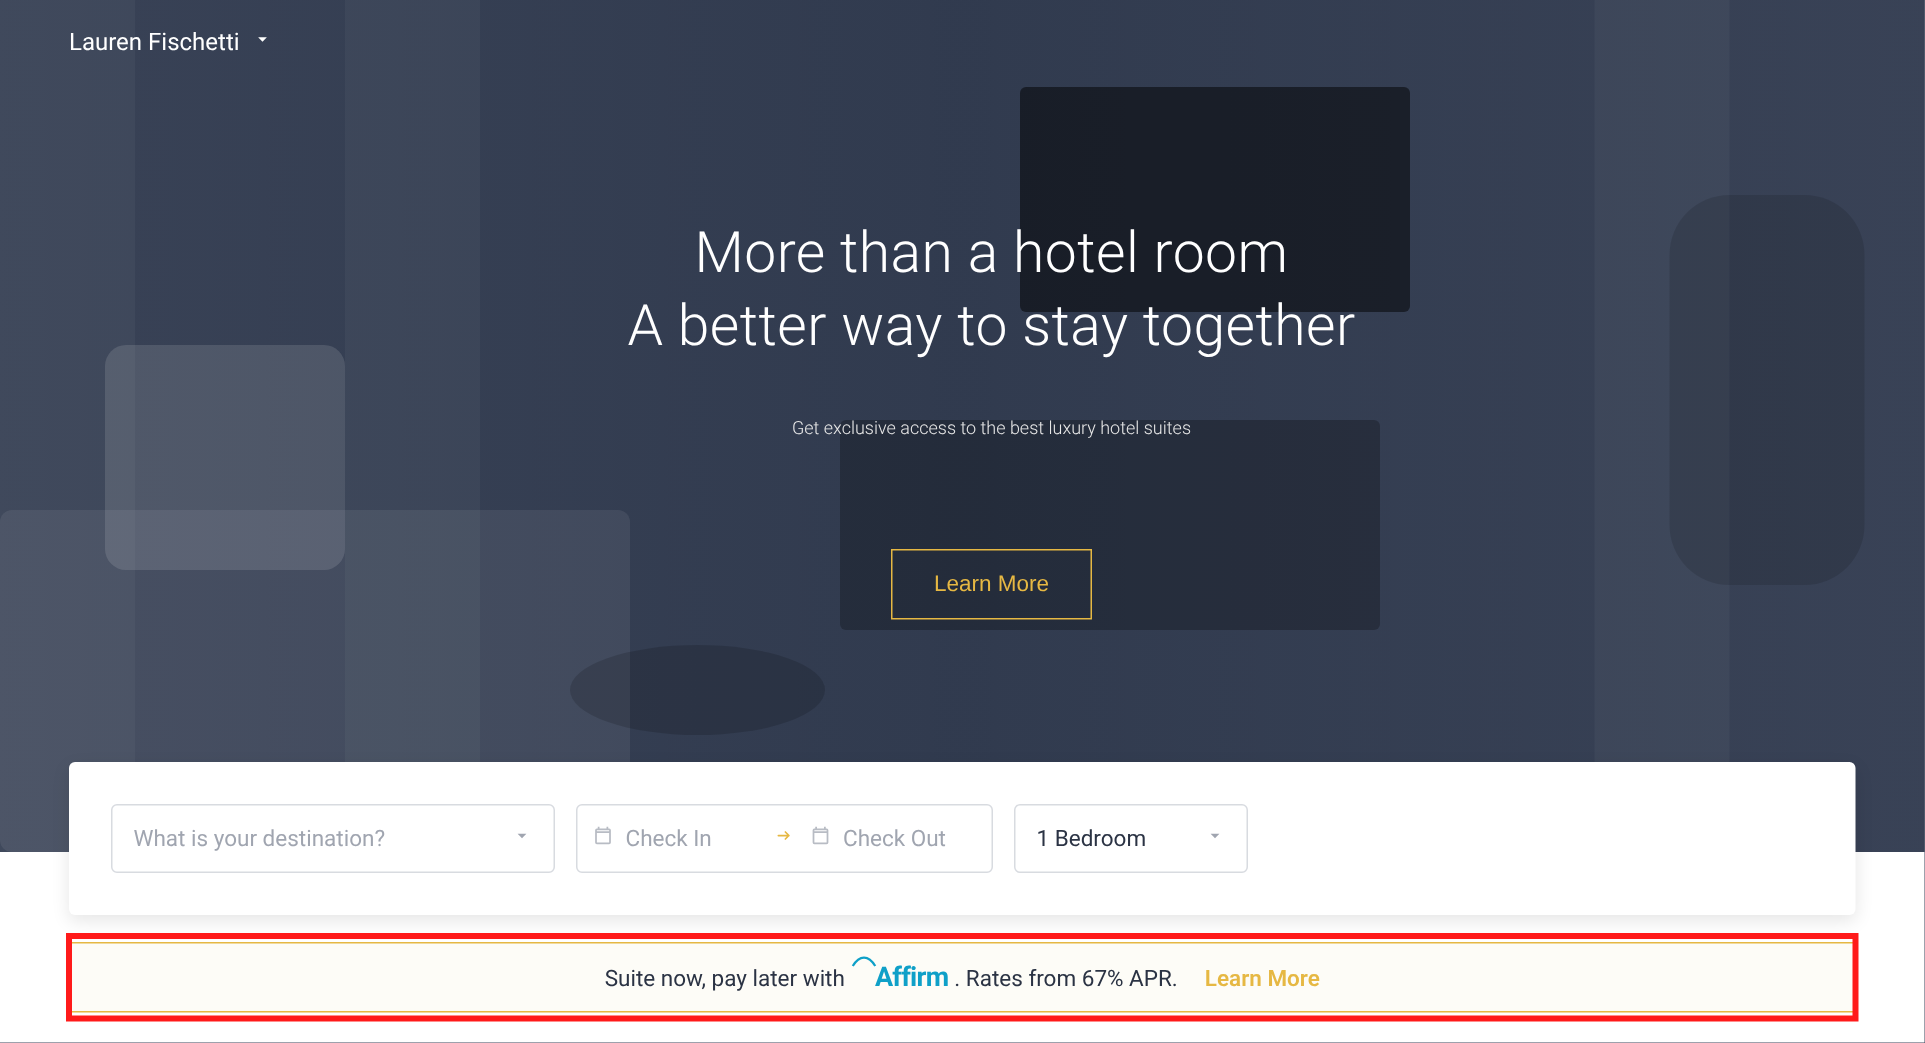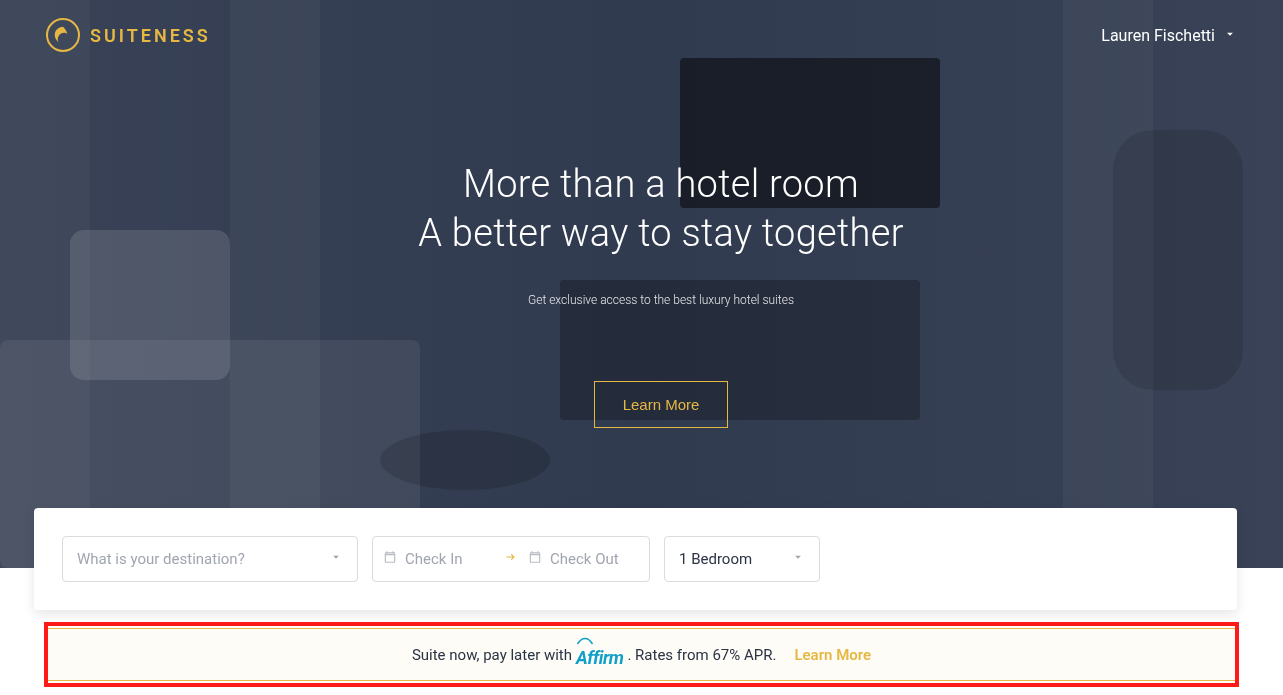--- a/index.html
+++ b/index.html
@@ -94,21 +94,21 @@
   color: #e6b843;
   padding: 14px 28px;
   font-size: 15px;
   cursor: pointer;
   background: transparent;
   font-weight: 500;
 }
 
 .search-card {
   position: absolute;
-  left: 34px;
+  left: 46px;
   right: 46px;
   bottom: -42px;
   background: #fff;
   border-radius: 4px;
   box-shadow: 0 4px 12px rgba(0,0,0,0.1);
   padding: 28px;
   display: flex;
   gap: 14px;
   align-items: stretch;
 }
@@ -165,27 +165,25 @@
   font-size: 15px;
   color: #2b3344;
   display: flex;
   justify-content: center;
   align-items: center;
   gap: 4px;
 }
 .affirm-logo {
   color: #0fa0c8;
   font-weight: 700;
-  font-style: italic;
   font-size: 18px;
   letter-spacing: -0.5px;
   position: relative;
   display: inline-flex;
   align-items: flex-start;
-  flex-direction: column;
 }
 .affirm-logo svg { width: 18px; height: 12px; margin-right: -2px; margin-top: -6px;}
 .affirm-link {
   color: #e6b843;
   font-weight: 600;
   margin-left: 14px;
   cursor: pointer;
 }
 </style>
 </head>
@@ -198,28 +196,20 @@
     <div class="window w3"></div>
     <div class="sofa"></div>
     <div class="pillow"></div>
     <div class="cabinet"></div>
     <div class="tv"></div>
     <div class="table"></div>
     <div class="plant"></div>
   </div>
 
   <div class="topbar">
-    <div class="logo">
-      <span class="logo-icon">
-        <svg viewBox="0 0 24 24">
-            <path fill="#e6b843" d="M12 3c-5 0-9 4-9 9 0 3.2 1.7 6 4.2 7.6C6 17.8 6 15.5 7 13.5c1.2-2.4 3.6-3.9 6.3-3.9 1.2 0 2.3.3 3.3.9-.9-4.3-4.6-7.5-4.6-7.5z"></path>
-          </svg>
-      </span>
-      <span class="logo-text">SUITENESS</span>
-    </div>
     <div class="user-menu">
       <span>Lauren Fischetti</span>
       <span>
         <svg viewBox="0 0 24 24">
             <path fill="#fff" d="M7 10l5 5 5-5z"></path>
           </svg>
       </span>
     </div>
   </div>
 

